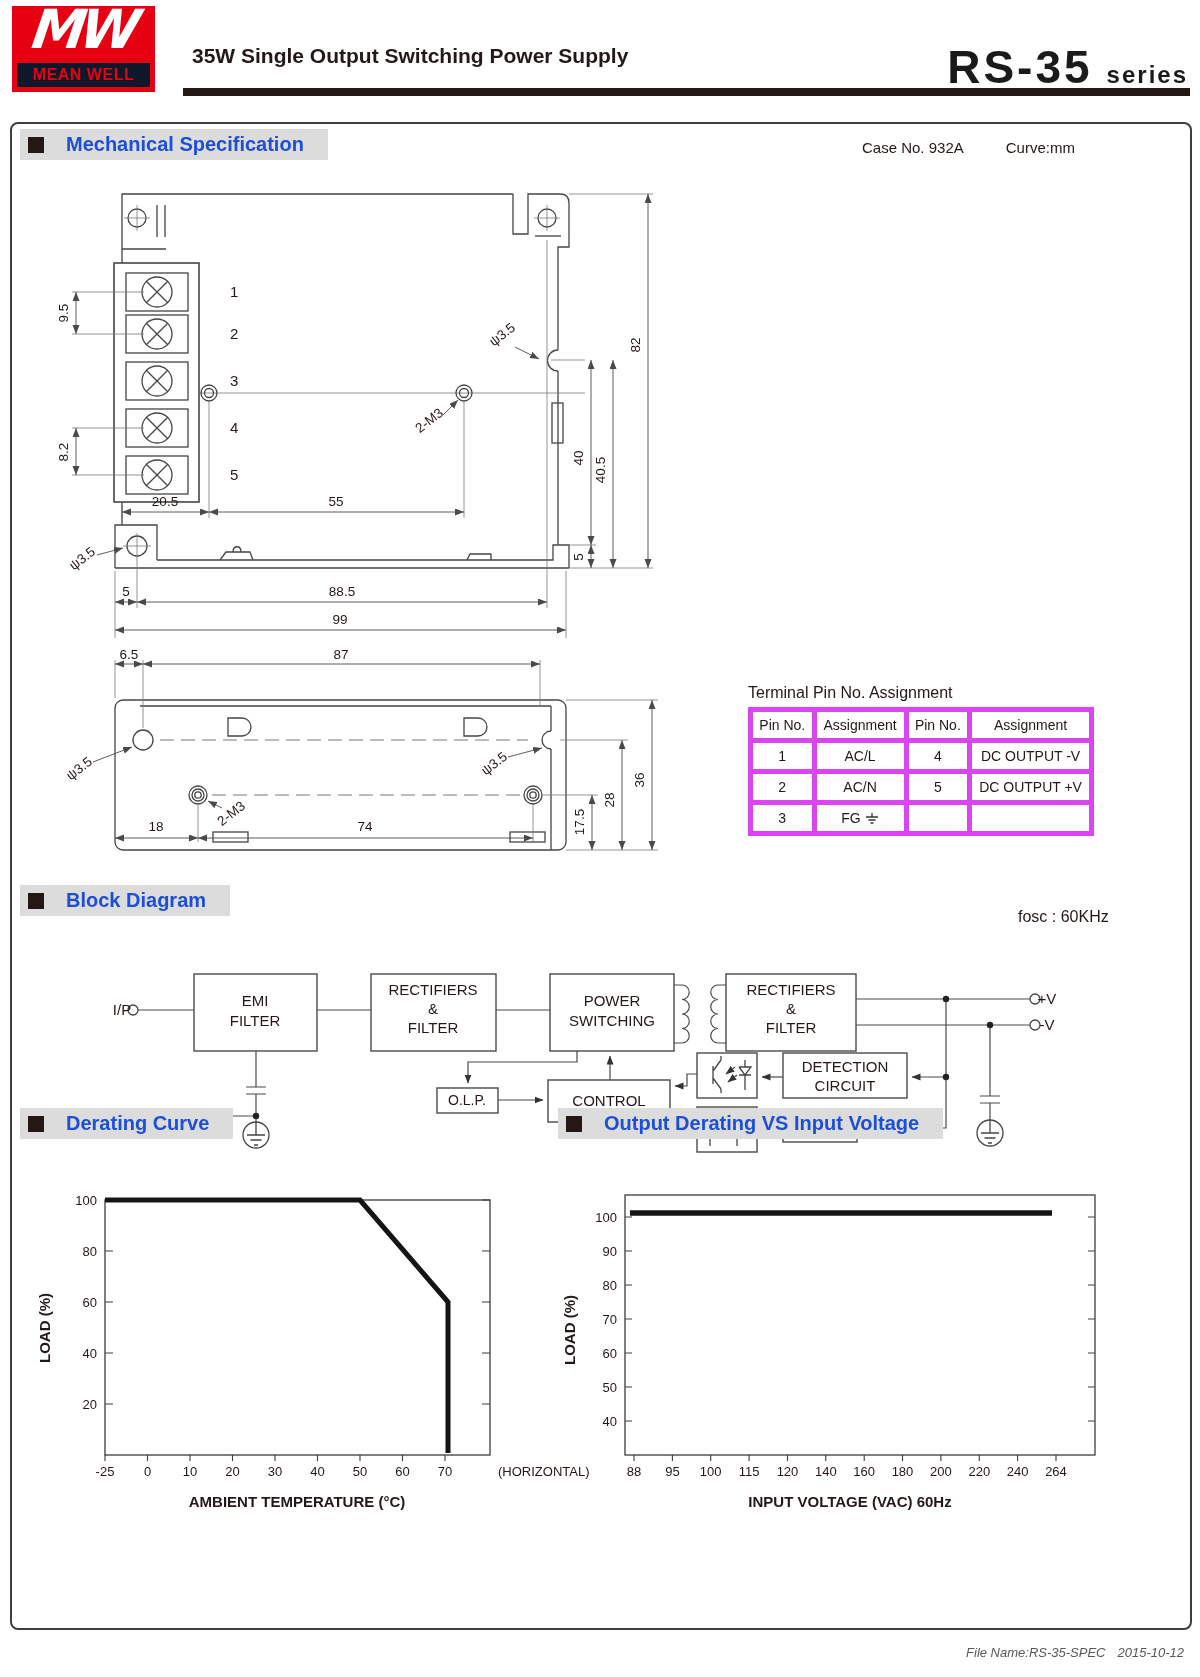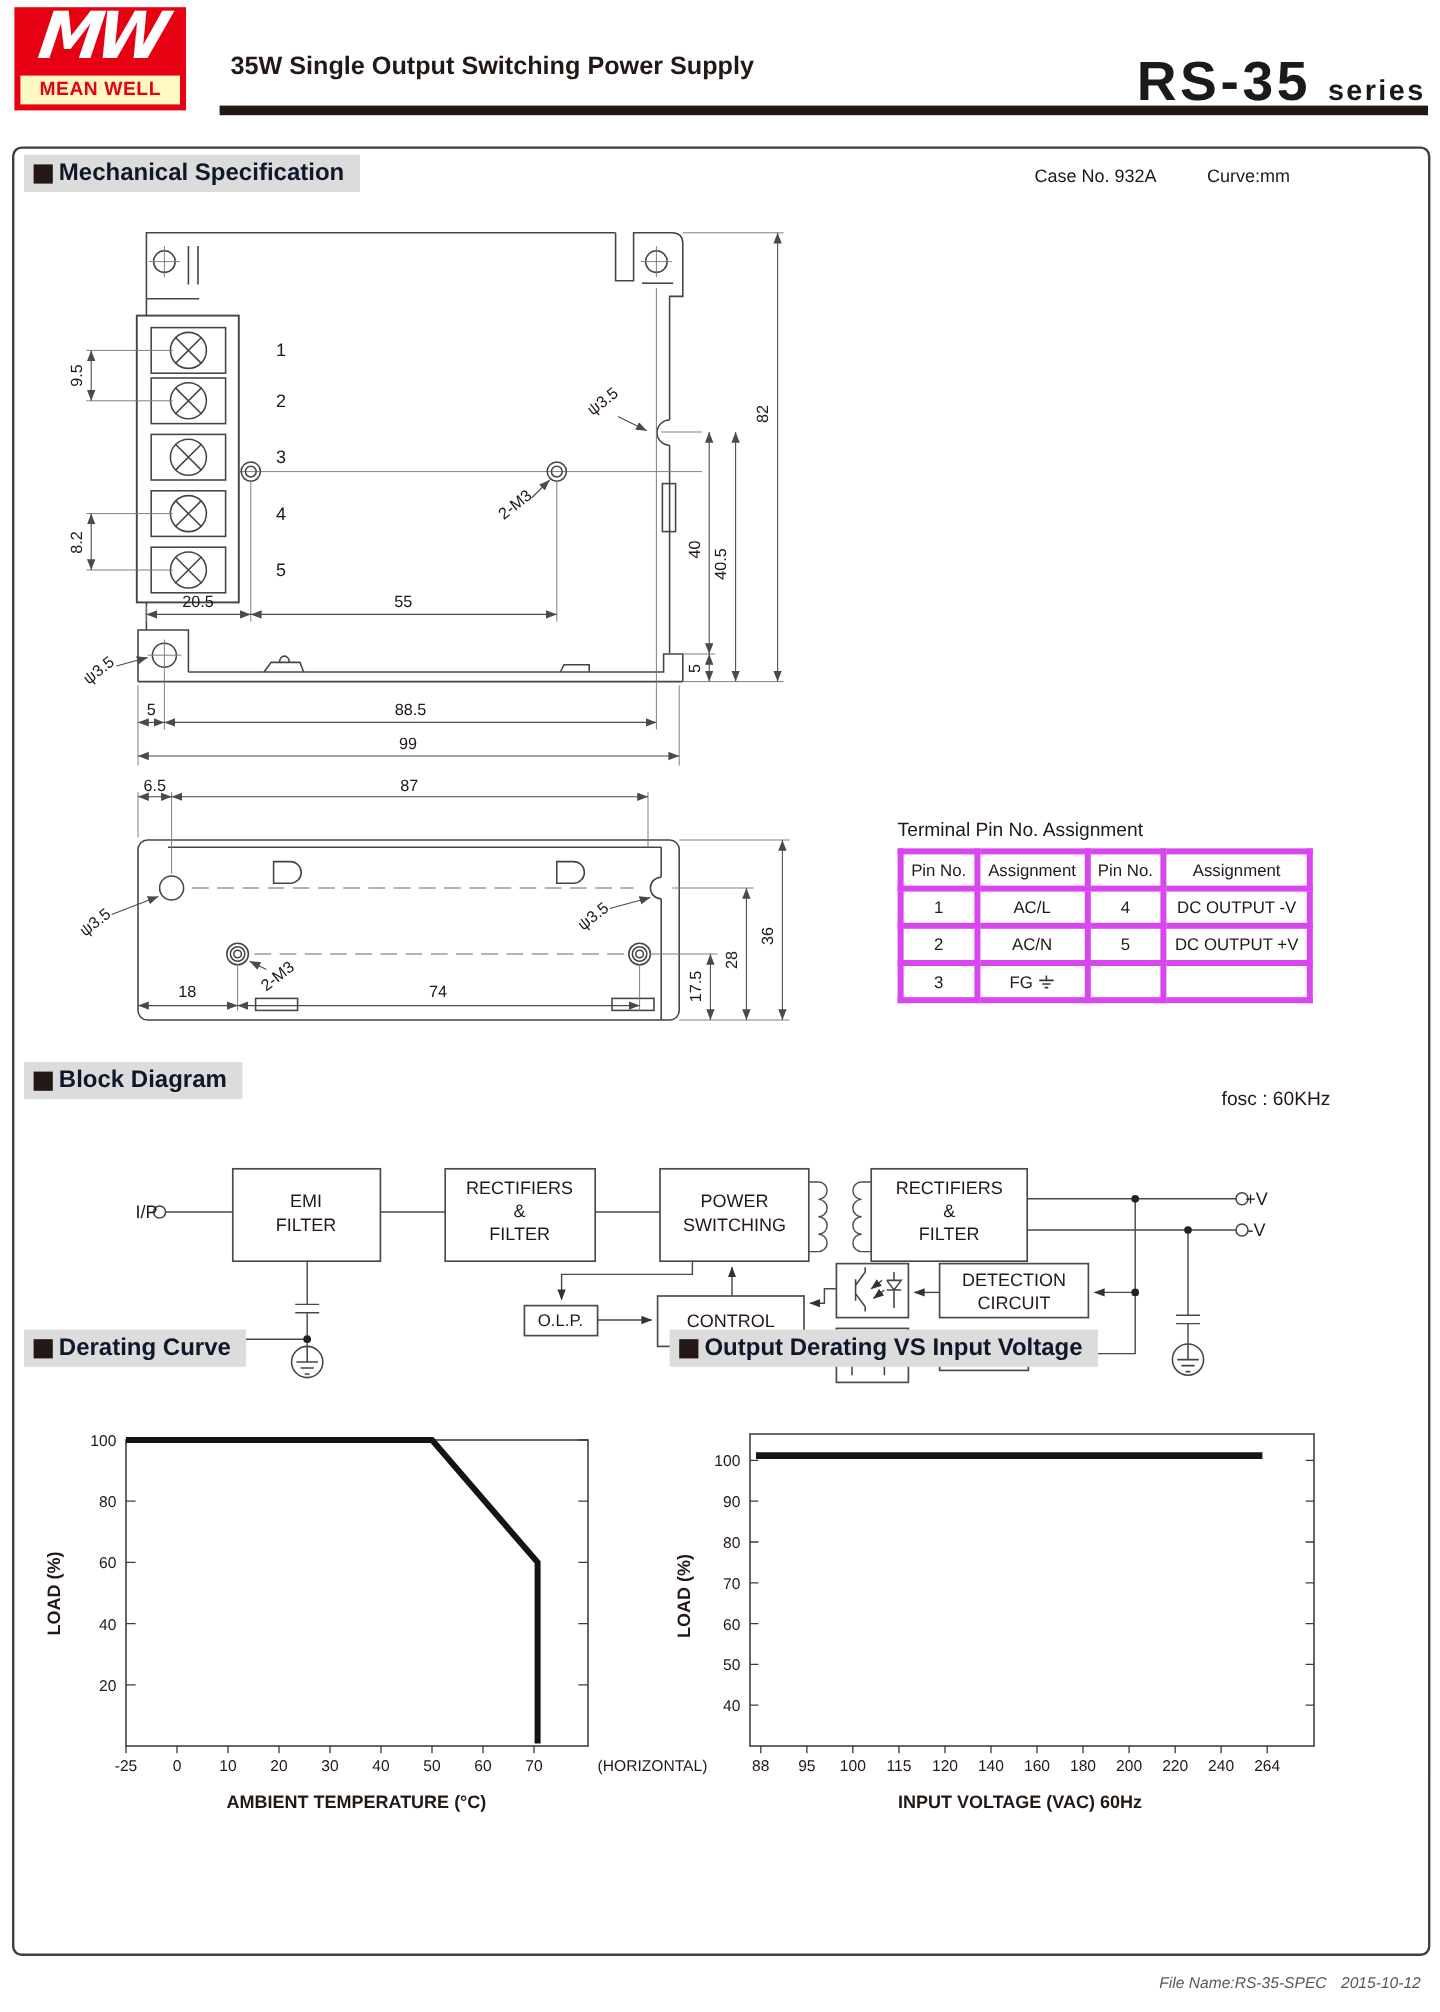--- a/index.html
+++ b/index.html
@@ -3,34 +3,34 @@
 <meta charset="utf-8">
 <style>
   html,body{margin:0;padding:0;background:#fff;}
   .page{position:relative;width:1200px;height:1677px;background:#ffffff;
         font-family:"Liberation Sans",sans-serif;color:#231815;overflow:hidden;}
   
   .logo{position:absolute;left:12px;top:6px;width:143px;height:86px;background:#e60012;}
   .logo .mw{position:absolute;left:0;top:-8px;width:143px;height:64px;text-align:center;
             font-family:"DejaVu Sans",sans-serif;font-weight:bold;font-style:italic;
             font-size:54px;color:#fff;letter-spacing:-6px;transform:skewX(-8deg);}
-  .logo .band{position:absolute;left:5px;right:5px;bottom:5px;height:24px;background:#fef9c3;
-              display:flex;align-items:center;justify-content:center;}
+  .logo .band{position:absolute;left:5px;right:5px;bottom:5px;height:24px;background:#0f172a;
+              display:flex;align-items:center;justify-content:center;text-decoration:underline;}
   .logo .band span{color:#e60012;font-weight:bold;font-size:16px;letter-spacing:0.5px;}
   .hd-title{position:absolute;left:192px;top:44px;font-size:21px;font-weight:bold;color:#231815;}
   .hd-series{position:absolute;right:12px;top:18px;display:flex;align-items:baseline;color:#1a1a1a;margin-top:22px;}
   .hd-series .big{font-size:46px;font-weight:bold;letter-spacing:3px;}
   .hd-series .small{font-size:24px;font-weight:bold;margin-left:14px;letter-spacing:2px;}
   .hd-bar{position:absolute;left:183px;top:88px;width:1007px;height:8px;background:#231815;}
   
   .frame{position:absolute;left:10px;top:122px;width:1178px;height:1504px;
          border:2px solid #3f3f3b;border-radius:8px;}
   
-  .sec{position:absolute;background:#dcdcdc;display:flex;align-items:center;gap:5px;
-       padding:4px 13px 4px 8px;font-weight:bold;font-size:20px;color:#0f172a;}
+  .sec{position:absolute;background:#dcdcdc;display:flex;align-items:center;gap:22px;
+       padding:4px 24px 4px 8px;font-weight:bold;font-size:20px;color:#1d4ed8;}
   .sec .sq{width:16px;height:16px;background:#231815;flex:0 0 auto;}
   .caseinfo{position:absolute;left:862px;top:139px;font-size:15px;display:flex;gap:42px;}
   .fosc{position:absolute;left:1018px;top:908px;font-size:16px;}
   
   .pintable{position:absolute;left:748px;top:684px;width:346px;}
   .pintable .ttl{font-size:16px;margin-bottom:5px;}
   table.pt{border-collapse:collapse;width:346px;font-size:14px;}
   table.pt td,table.pt th{border:5px solid #d946ef;text-align:center;height:26px;
        font-weight:normal;padding:0 2px;white-space:nowrap;}
   .fgcell{display:inline-flex;align-items:center;gap:4px;justify-content:center;}

